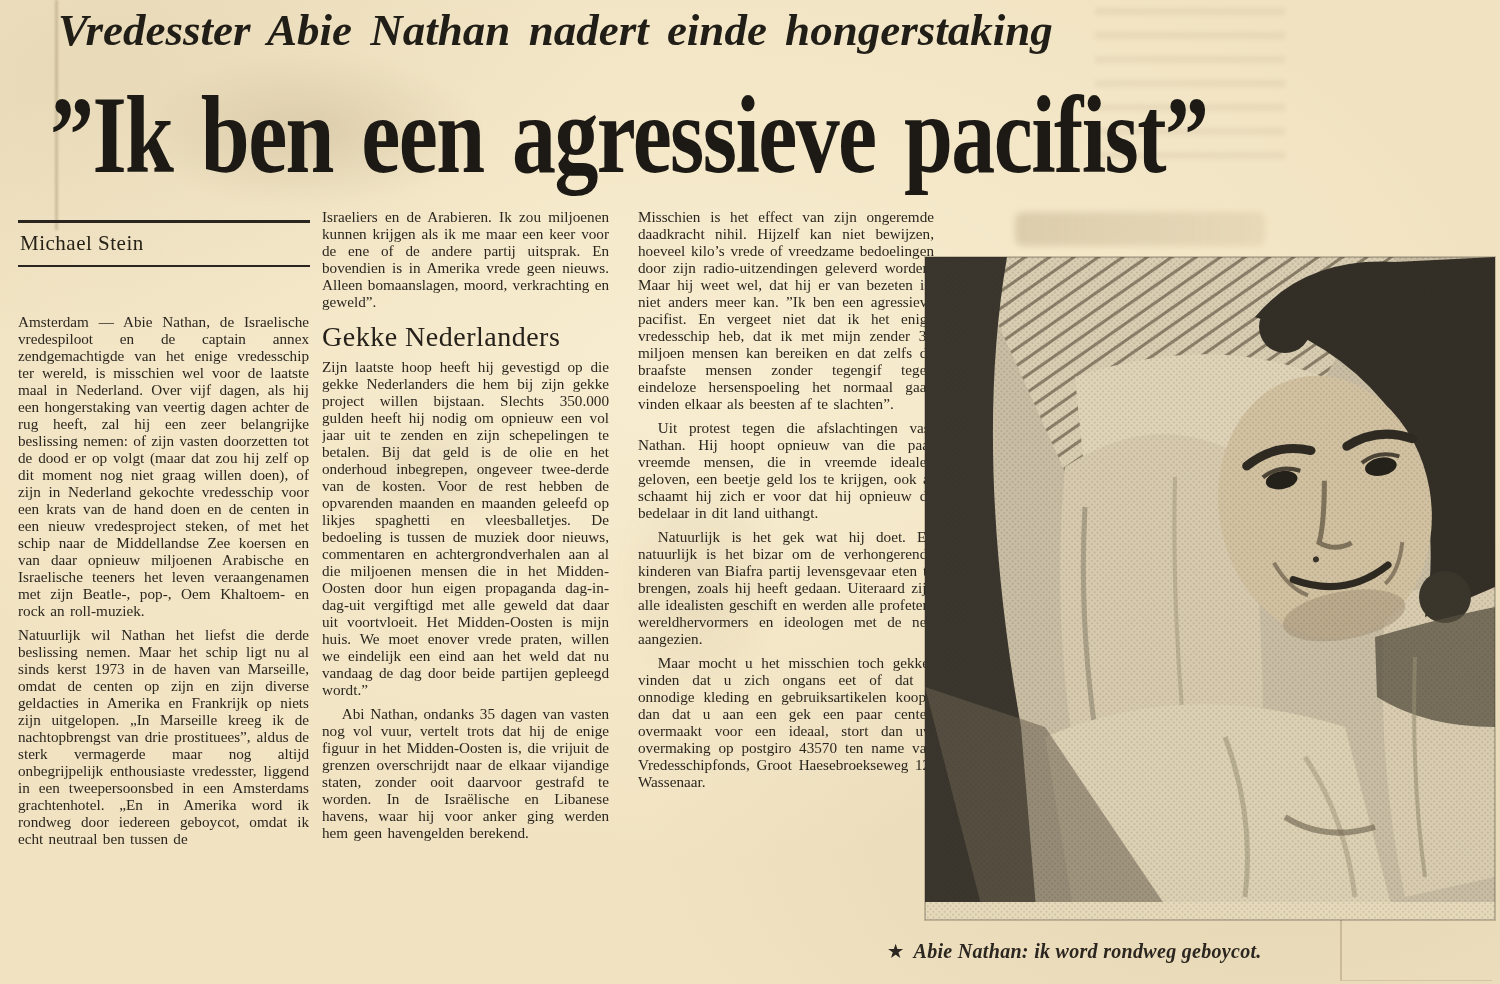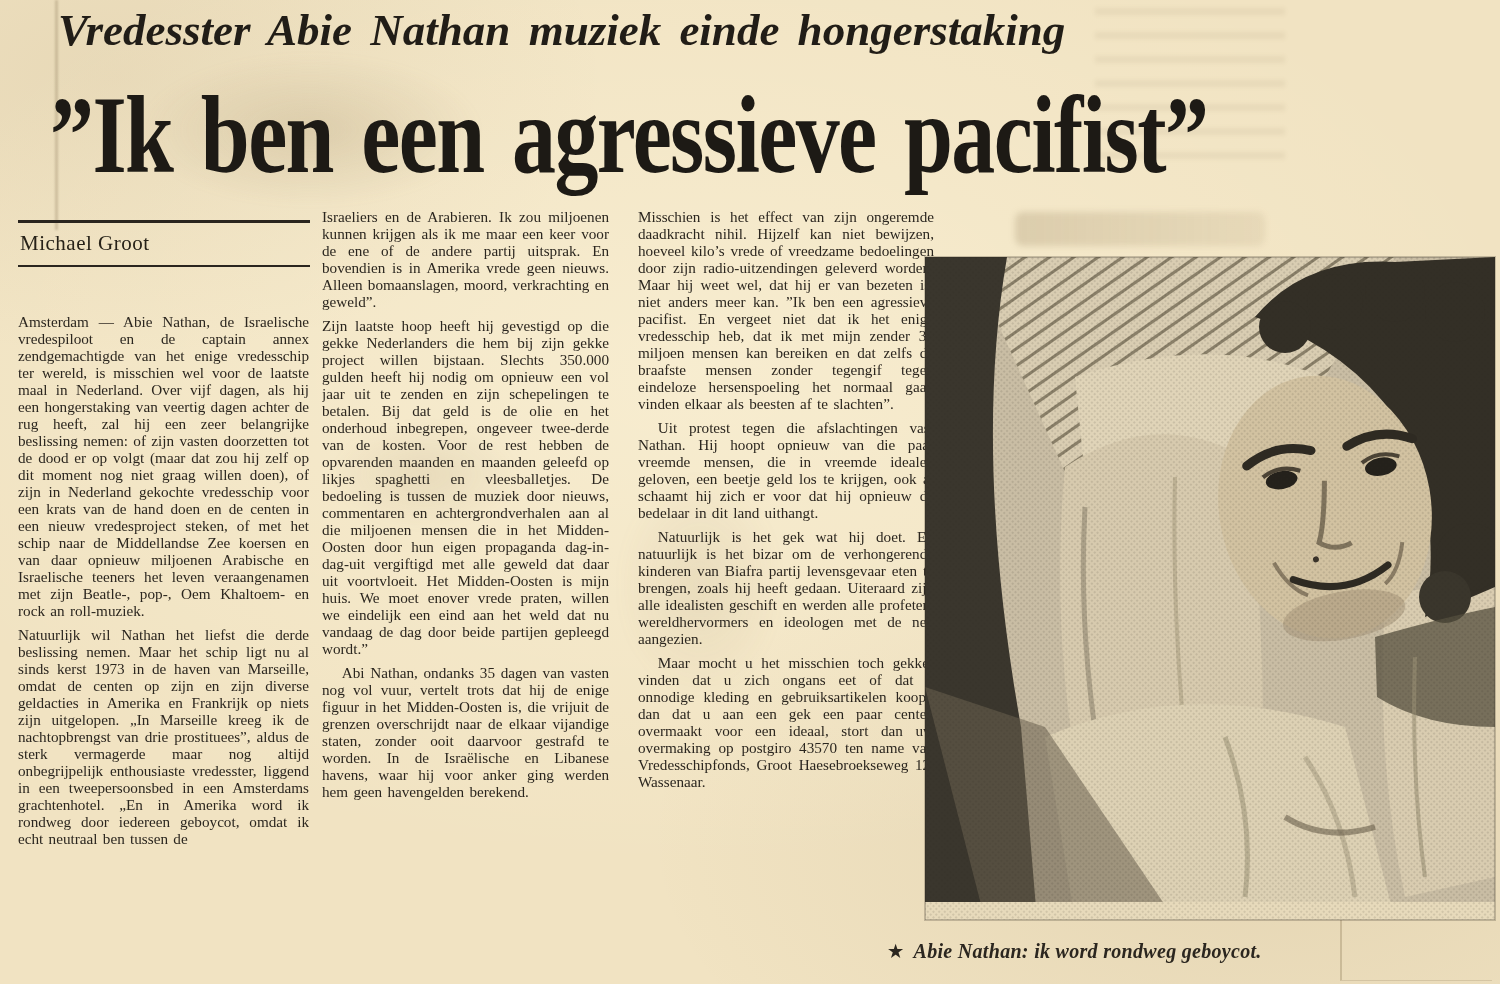--- a/index.html
+++ b/index.html
@@ -72,34 +72,35 @@
 <div class="page">
 
   <div class="ghost gh1"></div>
   <div class="ghost gh2"></div>
   <div class="ghost gh3"></div>
   <div class="ghost gh4"></div>
   <div class="ghost gh5"></div>
   <div class="ghost gh6"></div>
   <div class="ghost gh7"></div>
 
-  <h2 class="kicker">Vredesster Abie Nathan muziek einde hongerstaking</h2>
+  <h2 class="kicker">Vredesster Abie Nathan nadert einde hongerstaking</h2>
   <h1 class="headline">”Ik ben een agressieve pacifist”</h1>
 
   <div class="byline">
-    <div>Michael Groot</div>
+    <div>Michael Stein</div>
   </div>
 
   <div class="col col1">
     <p>Amsterdam — Abie Nathan, de Israelische vredespiloot en de captain annex zendgemachtigde van het enige vredesschip ter wereld, is misschien wel voor de laatste maal in Nederland. Over vijf dagen, als hij een hongerstaking van veertig dagen achter de rug heeft, zal hij een zeer belangrijke beslissing nemen: of zijn vasten doorzetten tot de dood er op volgt (maar dat zou hij zelf op dit moment nog niet graag willen doen), of zijn in Nederland gekochte vredesschip voor een krats van de hand doen en de centen in een nieuw vredesproject steken, of met het schip naar de Middellandse Zee koersen en van daar opnieuw miljoenen Arabische en Israelische teeners het leven veraangenamen met zijn Beatle-, pop-, Oem Khaltoem- en rock an roll-muziek.</p>
     <p>Natuurlijk wil Nathan het liefst die derde beslissing nemen. Maar het schip ligt nu al sinds kerst 1973 in de haven van Marseille, omdat de centen op zijn en zijn diverse geldacties in Amerika en Frankrijk op niets zijn uitgelopen. „In Marseille kreeg ik de nachtopbrengst van drie prostituees”, aldus de sterk vermagerde maar nog altijd onbegrijpelijk enthousiaste vredesster, liggend in een tweepersoonsbed in een Amsterdams grachtenhotel. „En in Amerika word ik rondweg door iedereen geboycot, omdat ik echt neutraal ben tussen de</p>
   </div>
 
   <div class="col col2">
     <p>Israeliers en de Arabieren. Ik zou miljoenen kunnen krijgen als ik me maar een keer voor de ene of de andere partij uitsprak. En bovendien is in Amerika vrede geen nieuws. Alleen bomaanslagen, moord, verkrachting en geweld”.</p>
+    <h3 class="subhead">Gekke Nederlanders</h3>
     <p>Zijn laatste hoop heeft hij gevestigd op die gekke Nederlanders die hem bij zijn gekke project willen bijstaan. Slechts 350.000 gulden heeft hij nodig om opnieuw een vol jaar uit te zenden en zijn schepelingen te betalen. Bij dat geld is de olie en het onderhoud inbegrepen, ongeveer twee-derde van de kosten. Voor de rest hebben de opvarenden maanden en maanden geleefd op likjes spaghetti en vleesballetjes. De bedoeling is tussen de muziek door nieuws, commentaren en achtergrondverhalen aan al die miljoenen mensen die in het Midden-Oosten door hun eigen propaganda dag-in-dag-uit vergiftigd met alle geweld dat daar uit voortvloeit. Het Midden-Oosten is mijn huis. We moet enover vrede praten, willen we eindelijk een eind aan het weld dat nu vandaag de dag door beide partijen gepleegd wordt.”</p>
     <p class="ind">Abi Nathan, ondanks 35 dagen van vasten nog vol vuur, vertelt trots dat hij de enige figuur in het Midden-Oosten is, die vrijuit de grenzen overschrijdt naar de elkaar vijandige staten, zonder ooit daarvoor gestrafd te worden. In de Israëlische en Libanese havens, waar hij voor anker ging werden hem geen havengelden berekend.</p>
   </div>
 
   <div class="col col3">
     <p>Misschien is het effect van zijn ongeremde daadkracht nihil. Hijzelf kan niet bewijzen, hoeveel kilo’s vrede of vreedzame bedoelingen door zijn radio-uitzendingen geleverd worden. Maar hij weet wel, dat hij er van bezeten is, niet anders meer kan. ”Ik ben een agressieve pacifist. En vergeet niet dat ik het enige vredesschip heb, dat ik met mijn zender 30 miljoen mensen kan bereiken en dat zelfs de braafste mensen zonder tegengif tegen eindeloze hersenspoeling het normaal gaan vinden elkaar als beesten af te slachten”.</p>
     <p class="ind">Uit protest tegen die afslachtingen vast Nathan. Hij hoopt opnieuw van die paar vreemde mensen, die in vreemde idealen geloven, een beetje geld los te krijgen, ook al schaamt hij zich er voor dat hij opnieuw de bedelaar in dit land uithangt.</p>
     <p class="ind">Natuurlijk is het gek wat hij doet. En natuurlijk is het bizar om de verhongerende kinderen van Biafra partij levensgevaar eten te brengen, zoals hij heeft gedaan. Uiteraard zijn alle idealisten geschift en werden alle profeten, wereldhervormers en ideologen met de nek aangezien.</p>
     <p class="ind">Maar mocht u het misschien toch gekker vinden dat u zich ongans eet of dat u onnodige kleding en gebruiksartikelen koopt, dan dat u aan een gek een paar centen overmaakt voor een ideaal, stort dan uw overmaking op postgiro 43570 ten name van Vredesschipfonds, Groot Haesebroekseweg 12, Wassenaar.</p>
   </div>

